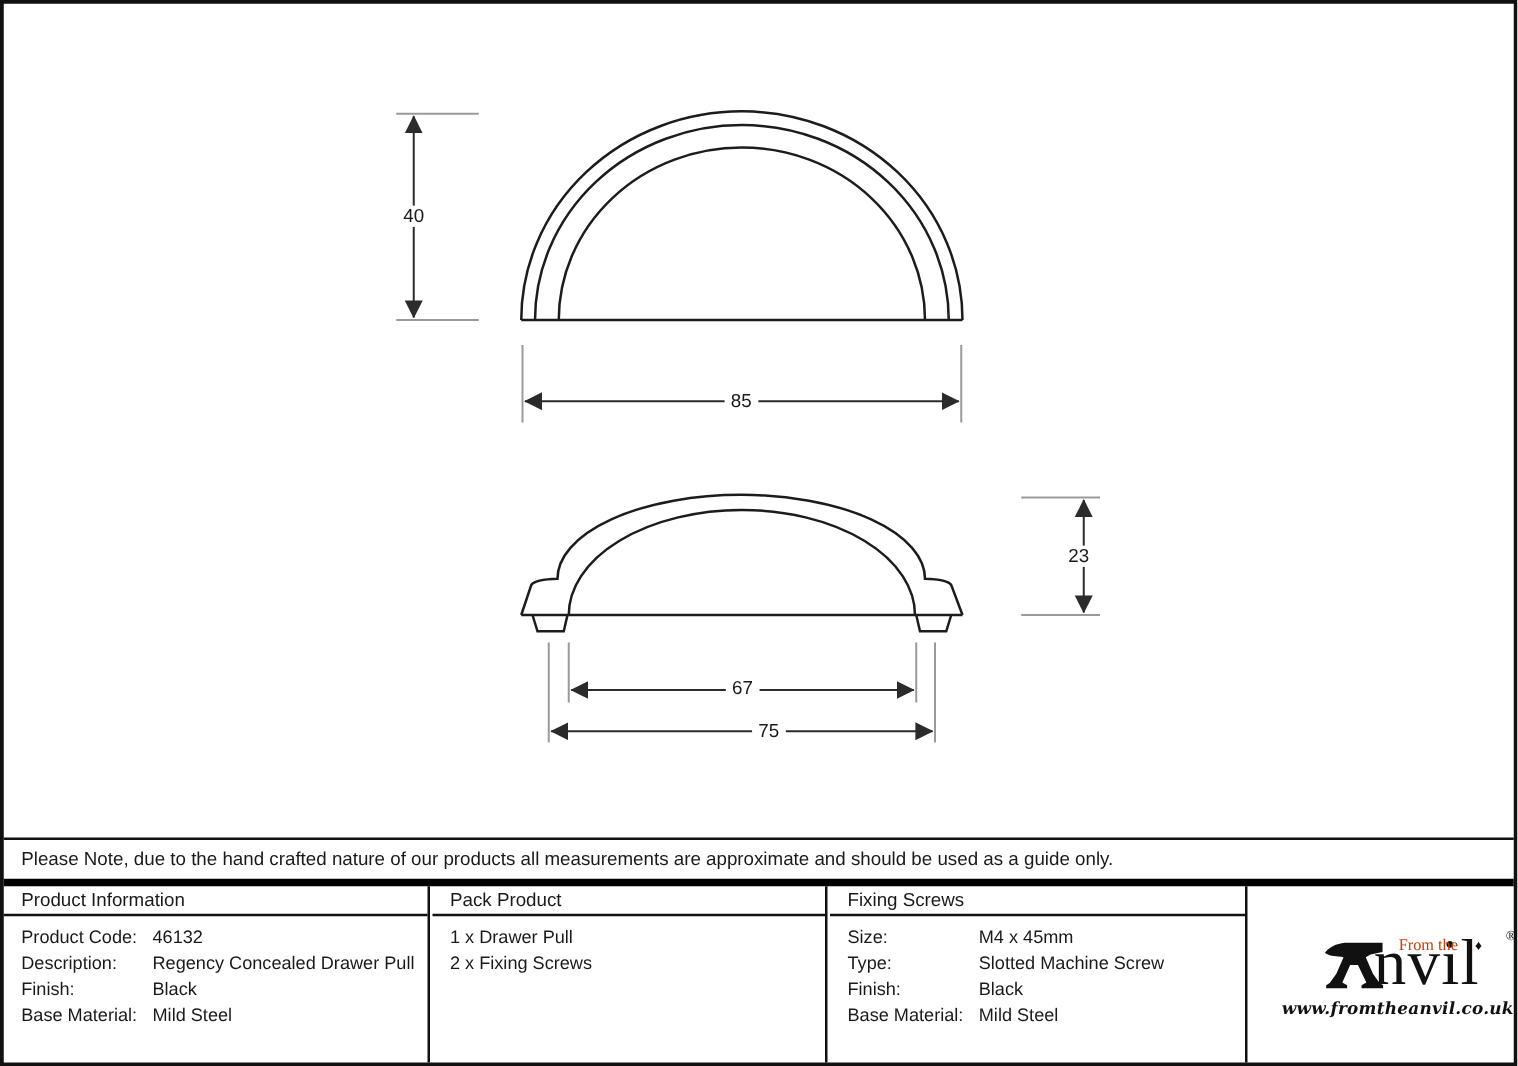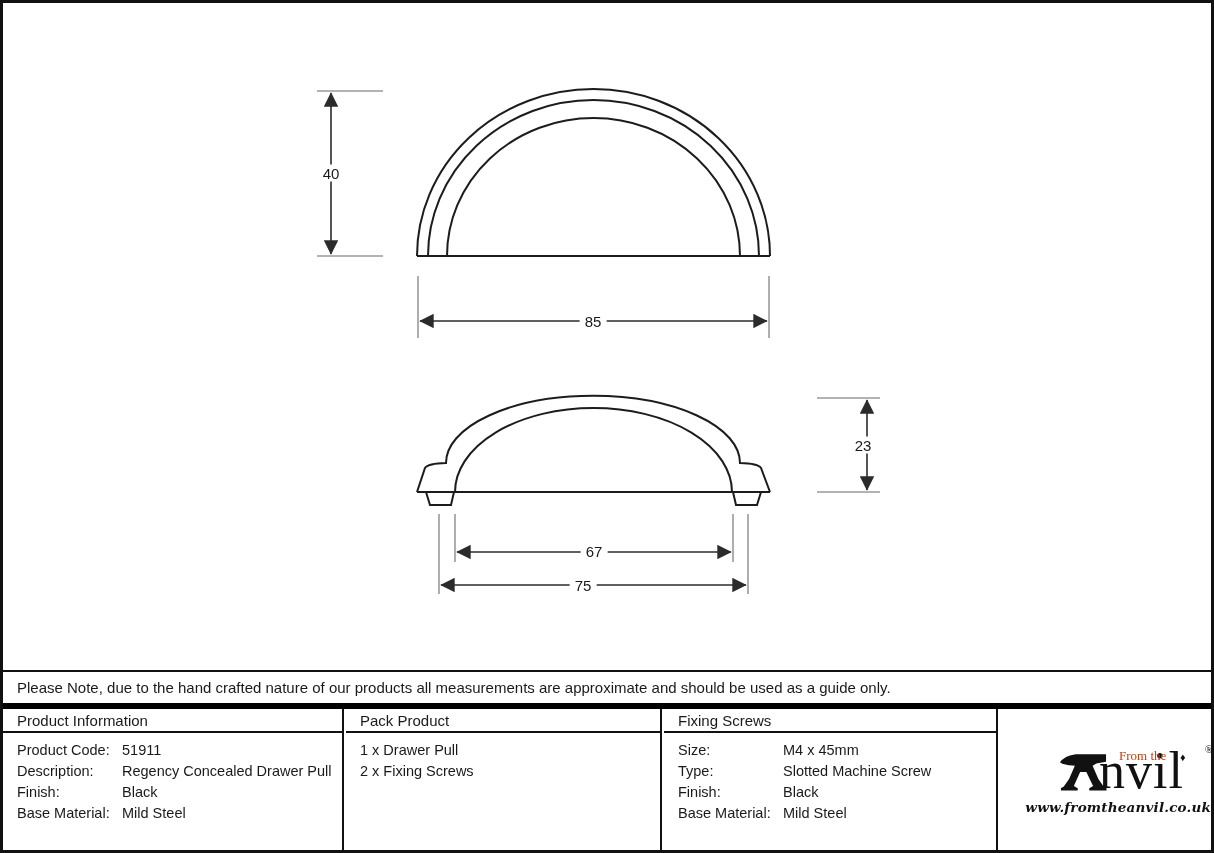--- a/index.html
+++ b/index.html
@@ -135,34 +135,34 @@
       <line x1="867" y1="400" x2="867" y2="490" marker-start="url(#arr)" marker-end="url(#arr)"></line>
       <line x1="457" y1="552" x2="731" y2="552" marker-start="url(#arr)" marker-end="url(#arr)"></line>
       <line x1="441" y1="585" x2="746" y2="585" marker-start="url(#arr)" marker-end="url(#arr)"></line>
     </g>
   </svg>
 
   <span class="dim-label" style="left:328px; top:170px;">40</span>
   <span class="dim-label" style="left:590px; top:318px;">85</span>
   <span class="dim-label" style="left:860px; top:442px;">23</span>
   <span class="dim-label" style="left:591px; top:548px;">67</span>
-  <span class="dim-label" style="left:580px; top:582px;">75</span>
+  <span class="dim-label" style="left:612px; top:582px;">75</span>
 
   <div class="note-row">
     <span>Please Note, due to the hand crafted nature of our products all measurements are approximate and should be used as a guide only.</span>
   </div>
 
   <div class="spec-table">
 
     <div class="col col-product">
       <div class="col-header">Product Information</div>
       <div class="col-body">
         <div class="spec-row">
           <span class="lbl">Product Code:</span>
-          <span class="val">51911</span>
+          <span class="val">46132</span>
         </div>
         <div class="spec-row">
           <span class="lbl">Description:</span>
           <span class="val">Regency Concealed Drawer Pull</span>
         </div>
         <div class="spec-row">
           <span class="lbl">Finish:</span>
           <span class="val">Black</span>
         </div>
         <div class="spec-row">

